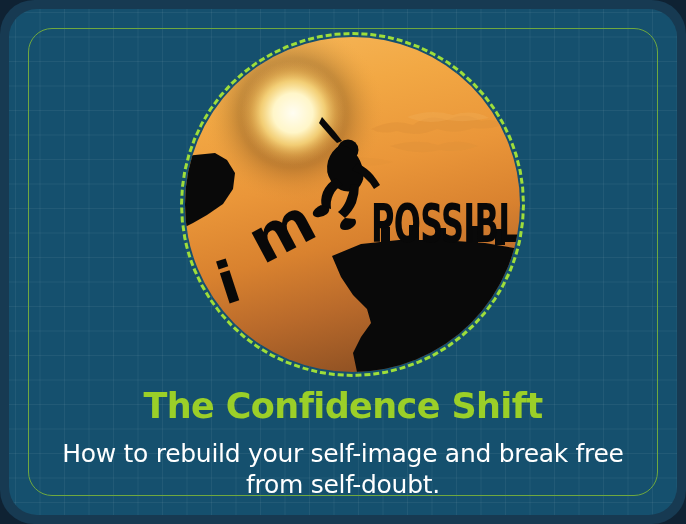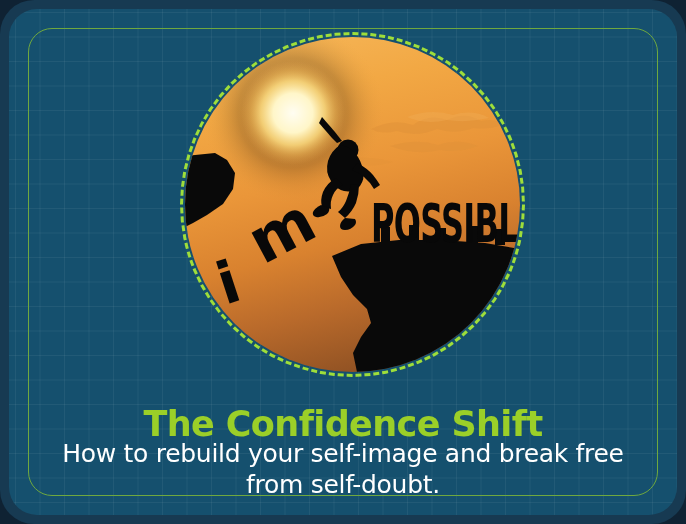--- a/index.html
+++ b/index.html
@@ -80,21 +80,21 @@
     border-radius: 50%;
     overflow: hidden;
   }
   #hero-svg { display: block; width: 335px; height: 335px; }
 
   
   #poster-title {
     position: absolute;
     left: 0;
     right: 0;
-    top: 397px;
+    top: 379px;
     text-align: center;
     font-family: "DejaVu Sans", sans-serif;
     font-weight: bold;
     font-size: 35px;
     letter-spacing: -0.6px;
     color: #9bcf28;
     line-height: 1.05;
     white-space: nowrap;
   }
   #poster-subtitle {

